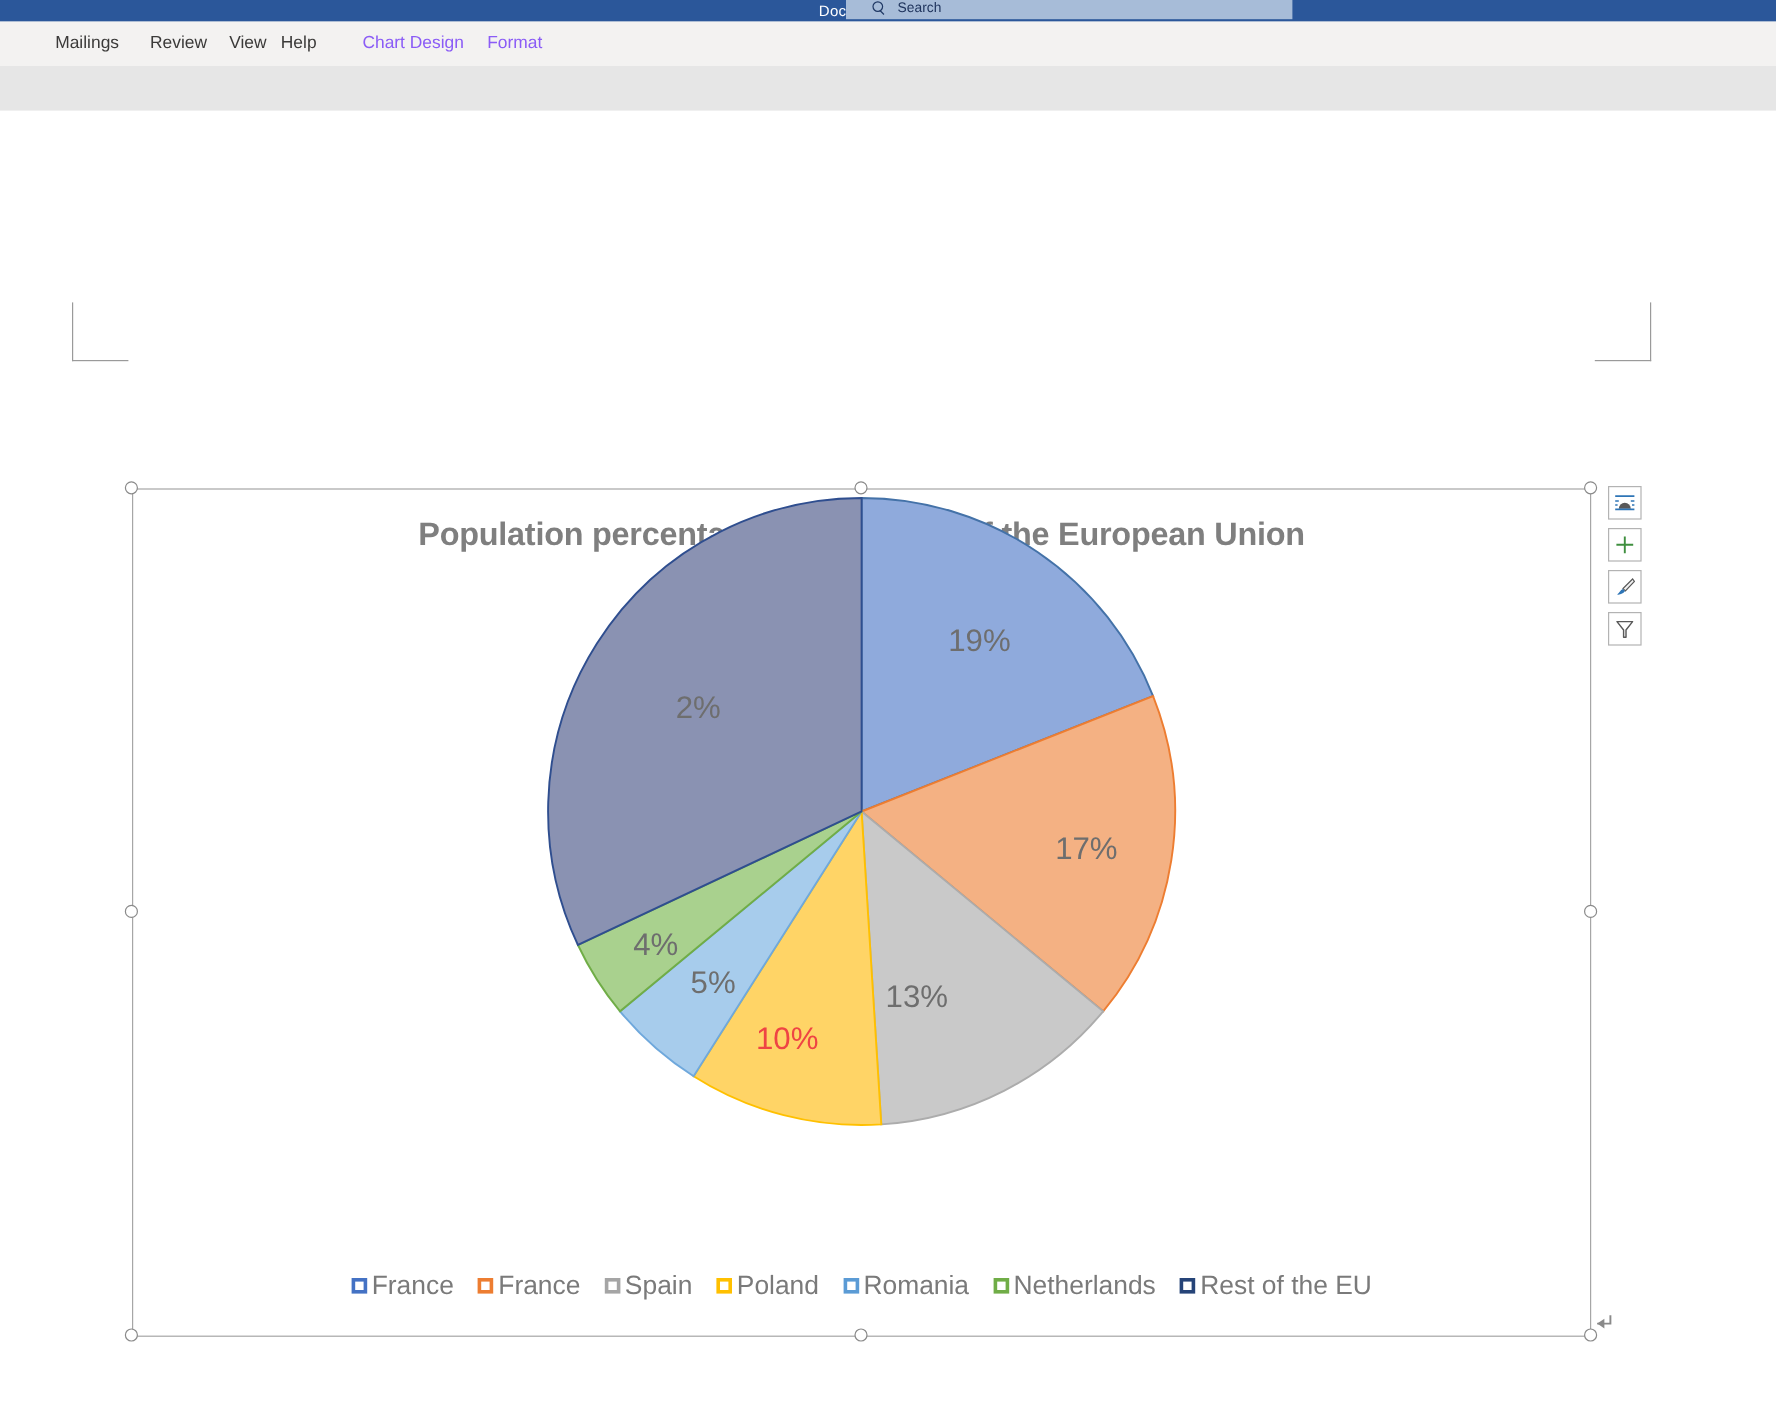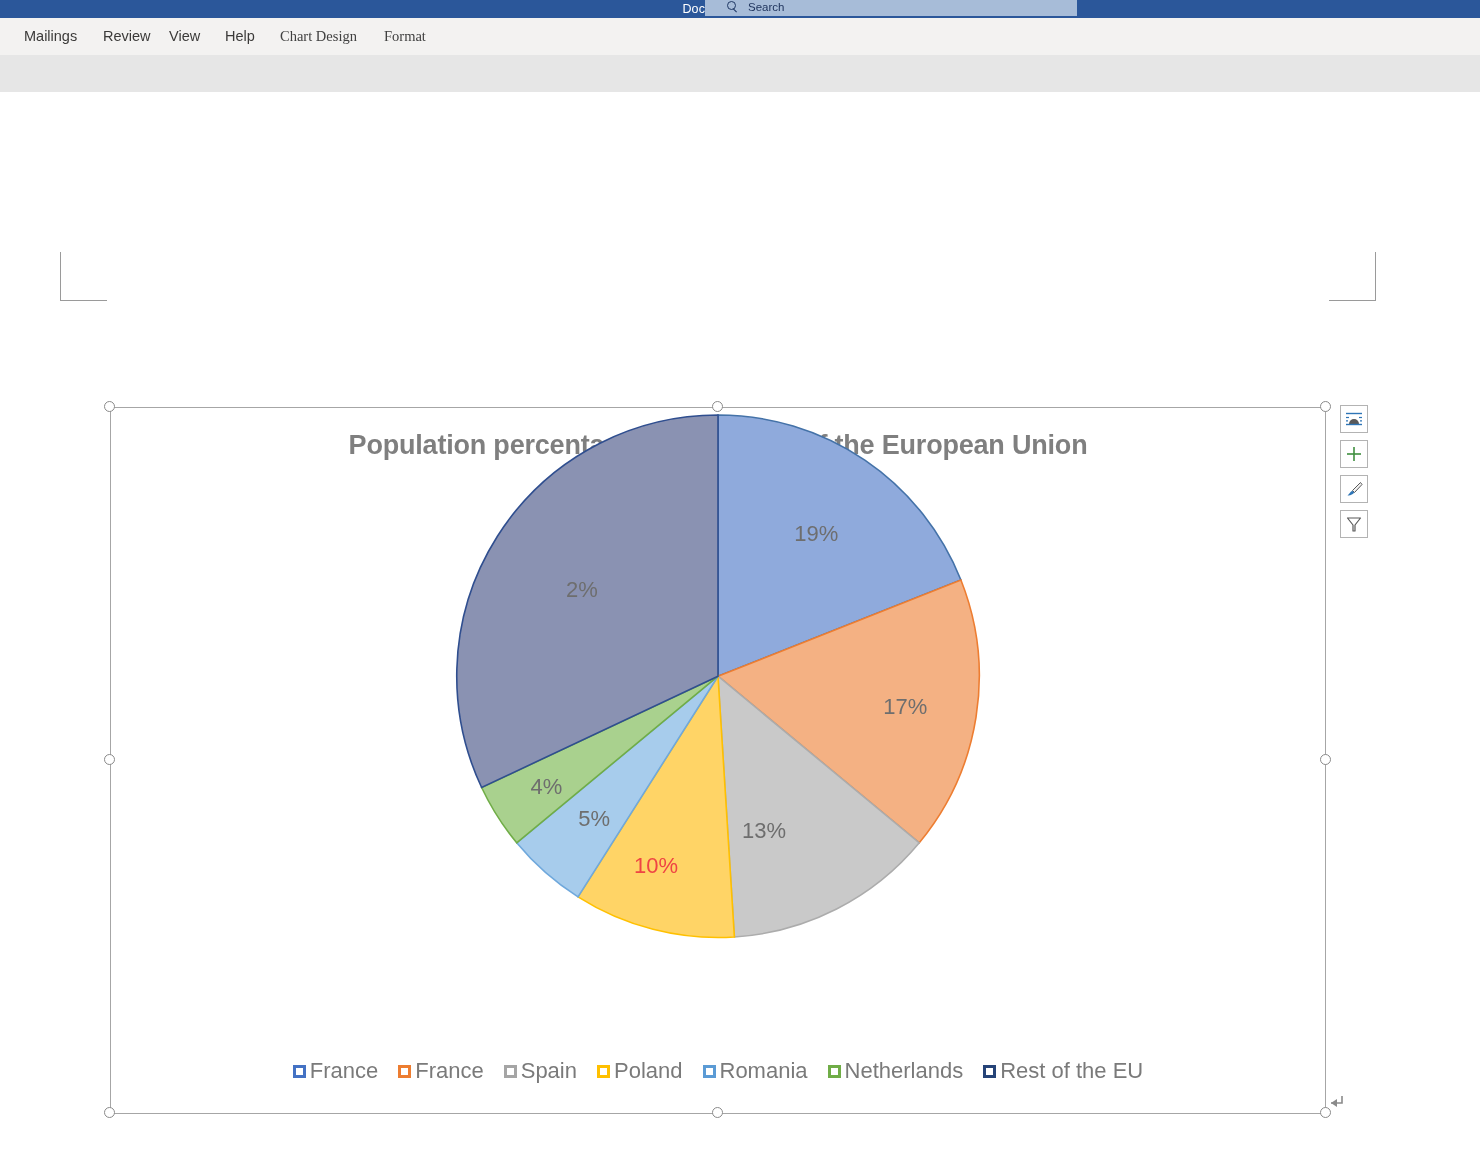--- a/index.html
+++ b/index.html
@@ -82,22 +82,23 @@
   }
   .tab {
     position: absolute;
     top: 0;
     height: 37px;
     line-height: 37px;
     font-size: 14.5px;
     color: #3b3a39;
     white-space: nowrap;
     cursor: default;
-  }
-  .tab.contextual { color: #404040; font-family: Liberation Serif, serif; }
+    margin-left: 22px;
+  }
+  .tab.contextual { color: #8b5cf6; }
 
   
   .ribbon-band {
     position: absolute;
     left: 0; top: 55px;
     width: 1480px; height: 37px;
     background: #e6e6e6;
     border-bottom: 1px solid #d0d0d0;
   }
 
@@ -159,21 +160,21 @@
     letter-spacing: -0.2px;
   }
   .pie-wrap {
     position: absolute;
     left: 0; top: 0;
     width: 100%; height: 100%;
     pointer-events: none;
   }
   .slice-label {
     position: absolute;
-    font-size: 22px;
+    font-size: 26px;
     color: #6e6e6e;
     transform: translate(-50%, -50%);
     white-space: nowrap;
   }
 
   
   .legend {
     position: absolute;
     left: 0;
     top: 650px;
@@ -235,21 +236,21 @@
   <div class="search-box">
     <span class="search-icon"></span>
     <span class="search-placeholder">Search</span>
   </div>
 </div>
 
 <div class="ribbon-tabs">
   <div class="tab" style="left:24px">Mailings</div>
   <div class="tab" style="left:103px">Review</div>
   <div class="tab" style="left:169px">View</div>
-  <div class="tab" style="left:225px">Help</div>
+  <div class="tab" style="left:212px">Help</div>
   <div class="tab contextual" style="left:280px">Chart Design</div>
   <div class="tab contextual" style="left:384px">Format</div>
 </div>
 
 <div class="ribbon-band"></div>
 
 <div class="page">
 
   <div class="margin-mark margin-tl"></div>
   <div class="margin-mark margin-tr"></div>

